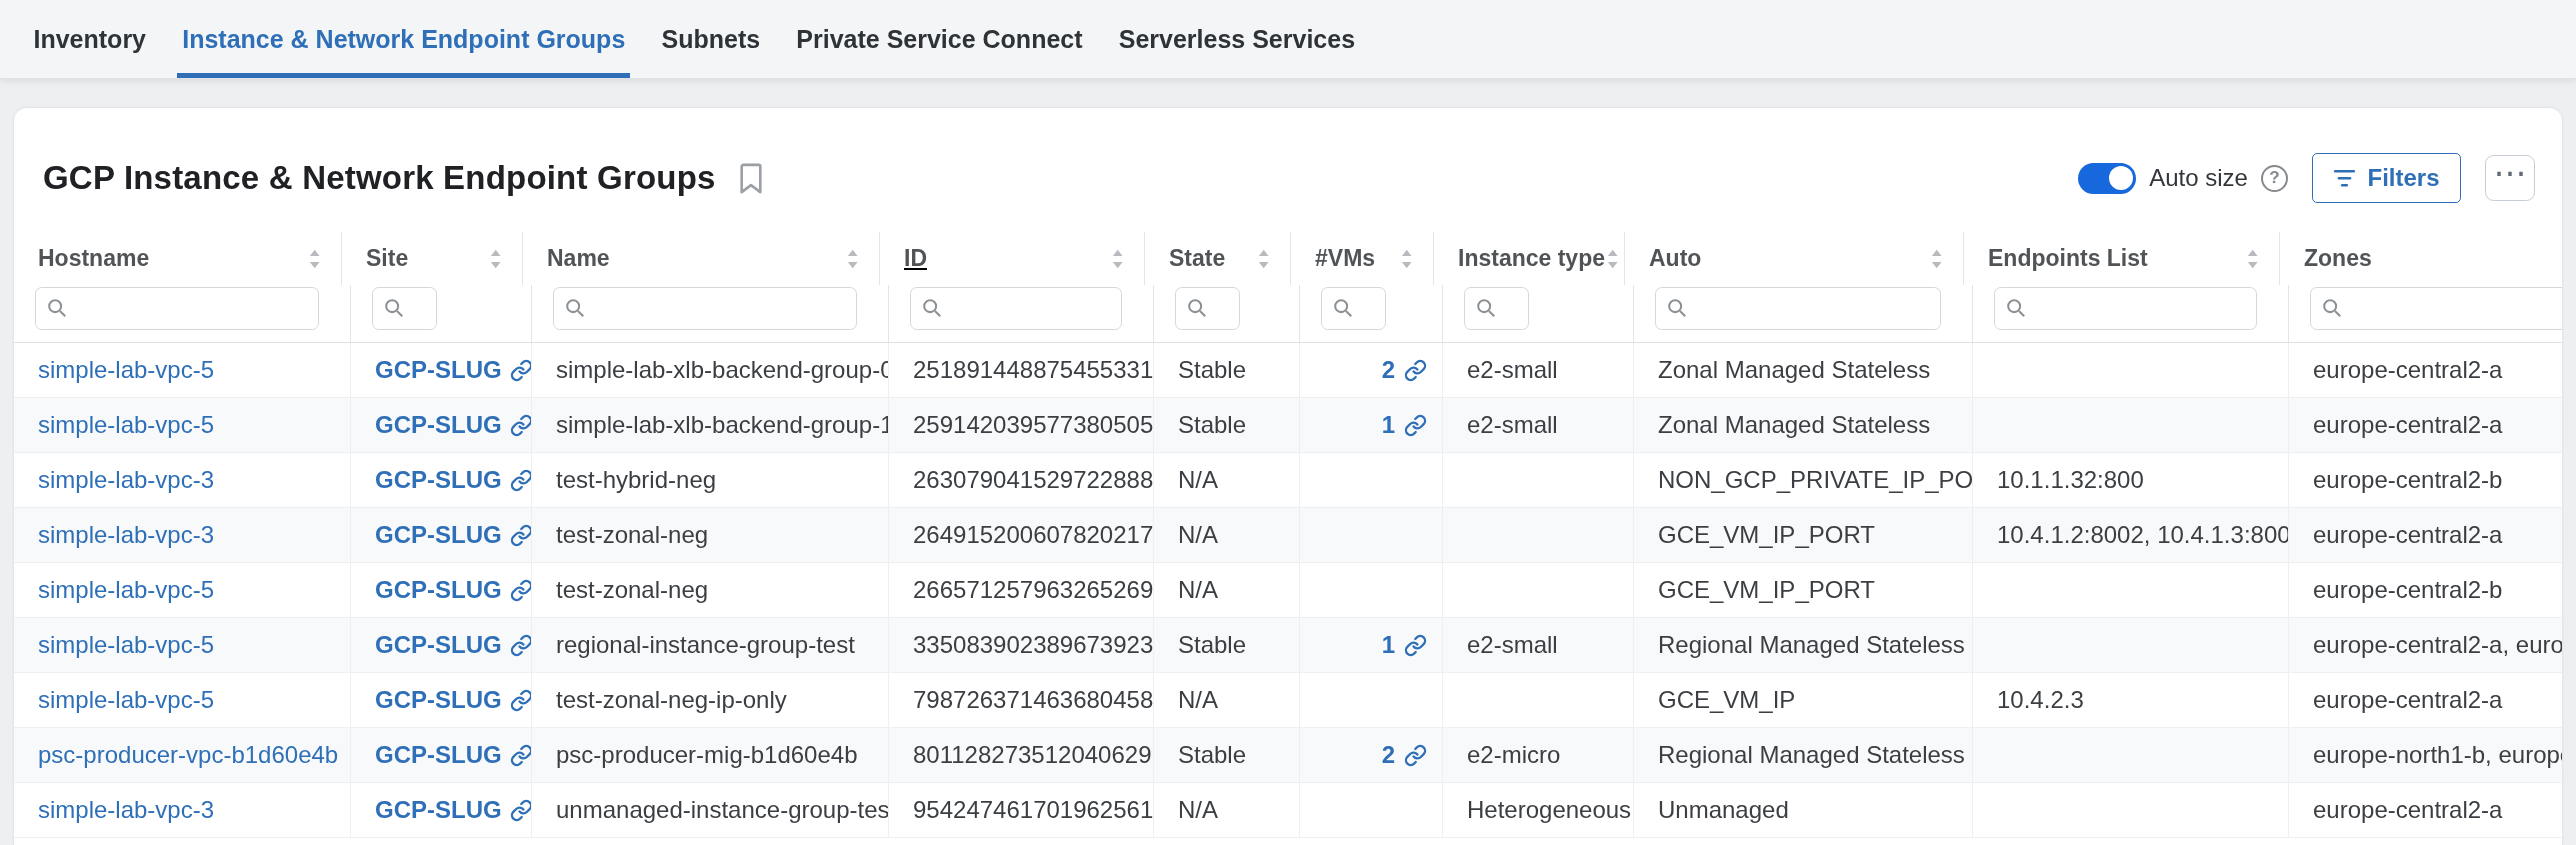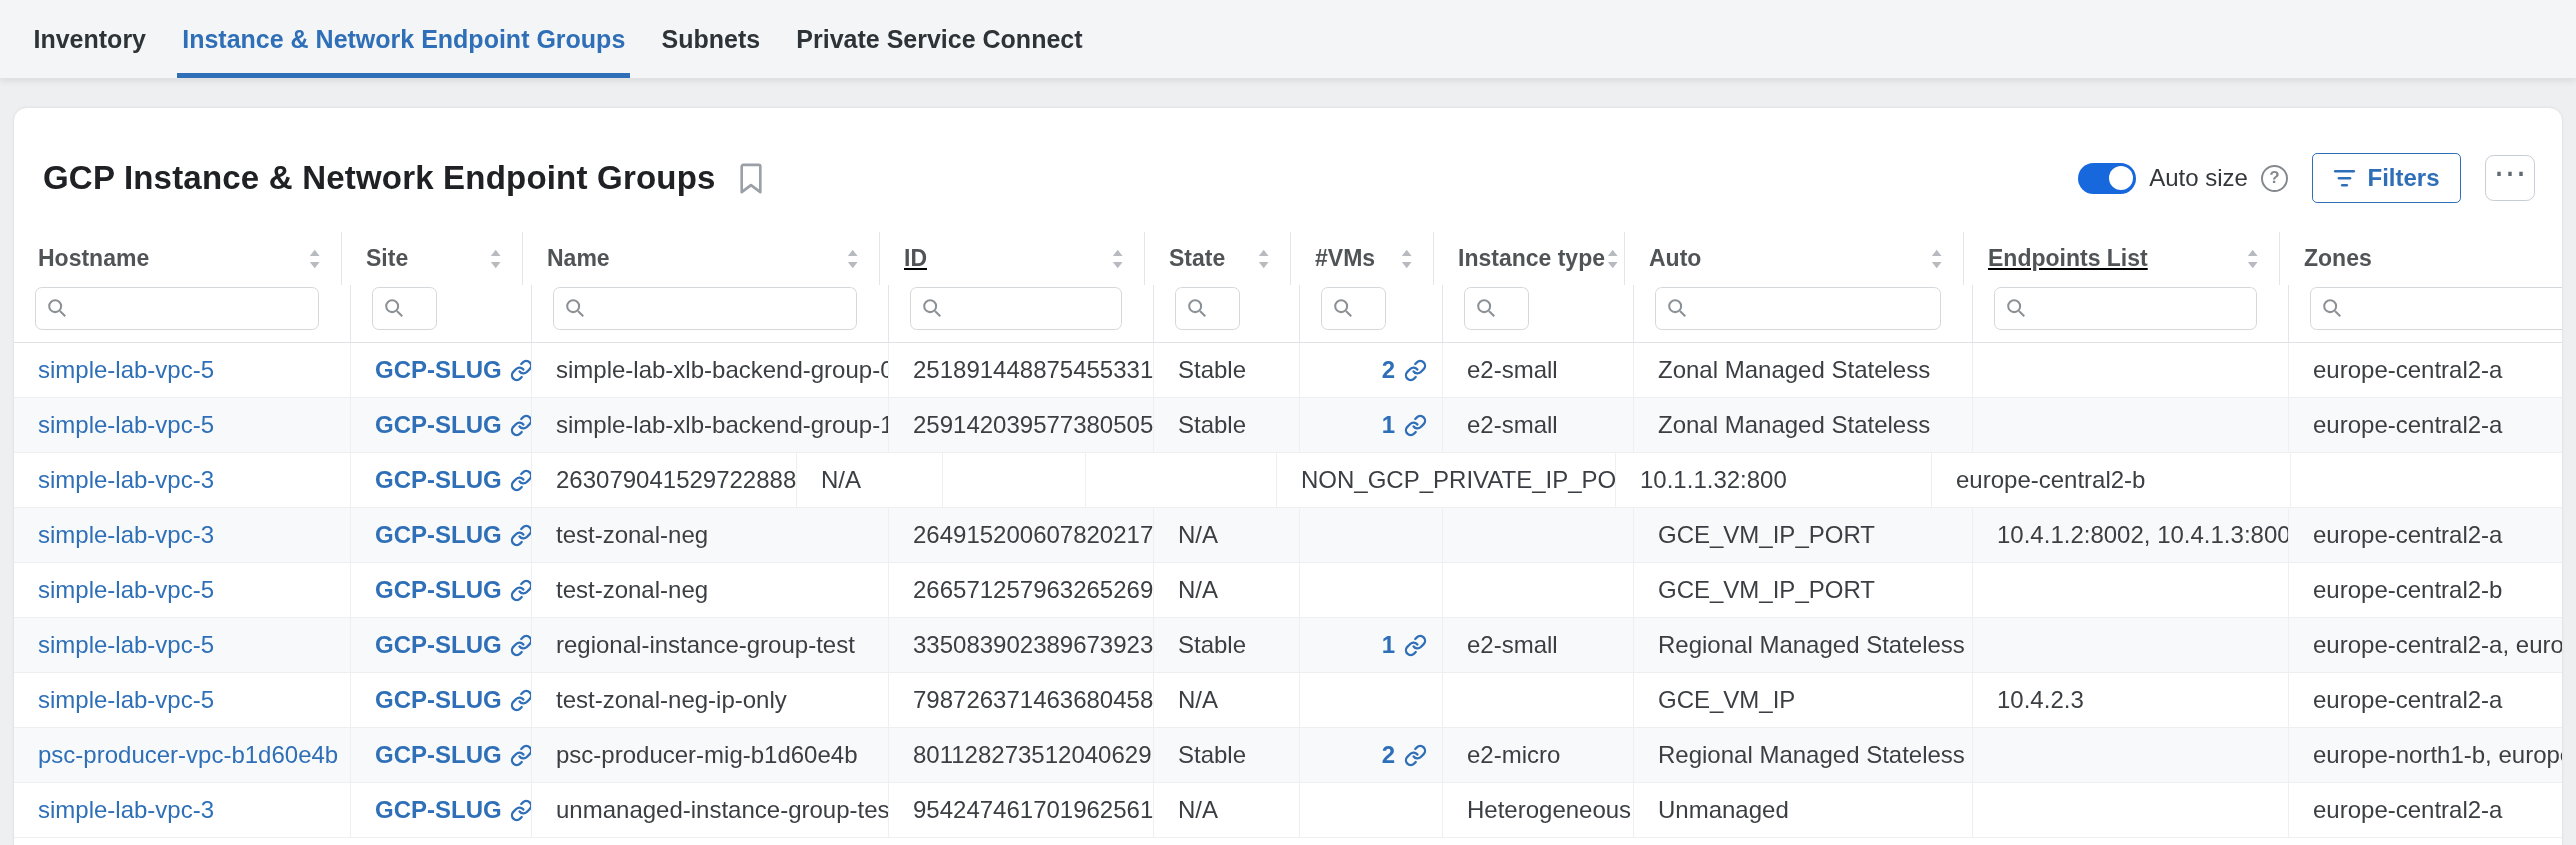--- a/index.html
+++ b/index.html
@@ -149,20 +149,23 @@
     <span class="tab-label">Inventory</span>
   </div>
     <div class="tab active">
     <span class="tab-label">Instance &amp; Network Endpoint Groups</span>
   </div>
     <div class="tab">
     <span class="tab-label">Subnets</span>
   </div>
     <div class="tab">
     <span class="tab-label">Private Service Connect</span>
+  </div>
+    <div class="tab">
+    <span class="tab-label">Serverless Services</span>
   </div>
   </nav>
 
 <div class="card">
 
   <div class="toolbar">
     <h1 class="page-title">GCP Instance &amp; Network Endpoint Groups</h1>
     <span class="bookmark">
       <svg width="26" height="31" viewBox="0 0 16 20" fill="none" stroke="currentColor" stroke-width="1.7" stroke-linejoin="round">
         <path d="M3 1.2h10a1 1 0 0 1 1 1v16.6L8 14.3 2 18.8V2.2a1 1 0 0 1 1-1z"></path>
@@ -258,21 +261,21 @@
   </div>
         <div class="th" style="width: 339px;">
     <span class="th-label">Auto</span>
     <span class="sort">
       <svg width="15.4" height="22" viewBox="0 0 12 17">
         <path d="M6 1.2 9.8 6.2 H2.2 Z"></path>
         <path d="M6 15.8 2.2 10.8 h7.6 Z"></path>
       </svg>
     </span>
   </div>
-        <div class="th" style="width: 316px; text-decoration: underline;">
+        <div class="th" style="width: 316px;">
     <span class="th-label">Endpoints List</span>
     <span class="sort">
       <svg width="15.4" height="22" viewBox="0 0 12 17">
         <path d="M6 1.2 9.8 6.2 H2.2 Z"></path>
         <path d="M6 15.8 2.2 10.8 h7.6 Z"></path>
       </svg>
     </span>
   </div>
         <div class="th" style="width: 359px;">
     <span class="th-label">Zones</span>
@@ -458,20 +461,21 @@
           </div>
           <div class="td" style="width: 181px;">
             <a class="cell-link site">GCP-SLUG</a>
             <span class="chain-wrap">
               <svg width="23" height="23" viewBox="0 0 24 24" fill="none" stroke="currentColor" stroke-width="2.4" stroke-linecap="round">
                 <path d="M10 13a5 5 0 0 0 7.54.54l3-3a5 5 0 0 0-7.07-7.07l-1.72 1.71"></path>
                 <path d="M14 11a5 5 0 0 0-7.54-.54l-3 3a5 5 0 0 0 7.07 7.07l1.71-1.71"></path>
               </svg>
             </span>
           </div>
+          <div class="td" style="width: 357px;">test-hybrid-neg</div>
           <div class="td" style="width: 265px;">2630790415297228887</div>
           <div class="td" style="width: 146px;">N/A</div>
           <div class="td" style="width: 143px;"></div>
           <div class="td" style="width: 191px;"></div>
           <div class="td" style="width: 339px;">NON_GCP_PRIVATE_IP_PORT</div>
           <div class="td" style="width: 316px;">10.1.1.32:800</div>
           <div class="td" style="width: 359px;">europe-central2-b</div>
         </div>
         <div class="tr even">
           <div class="td" style="width: 337px;">

